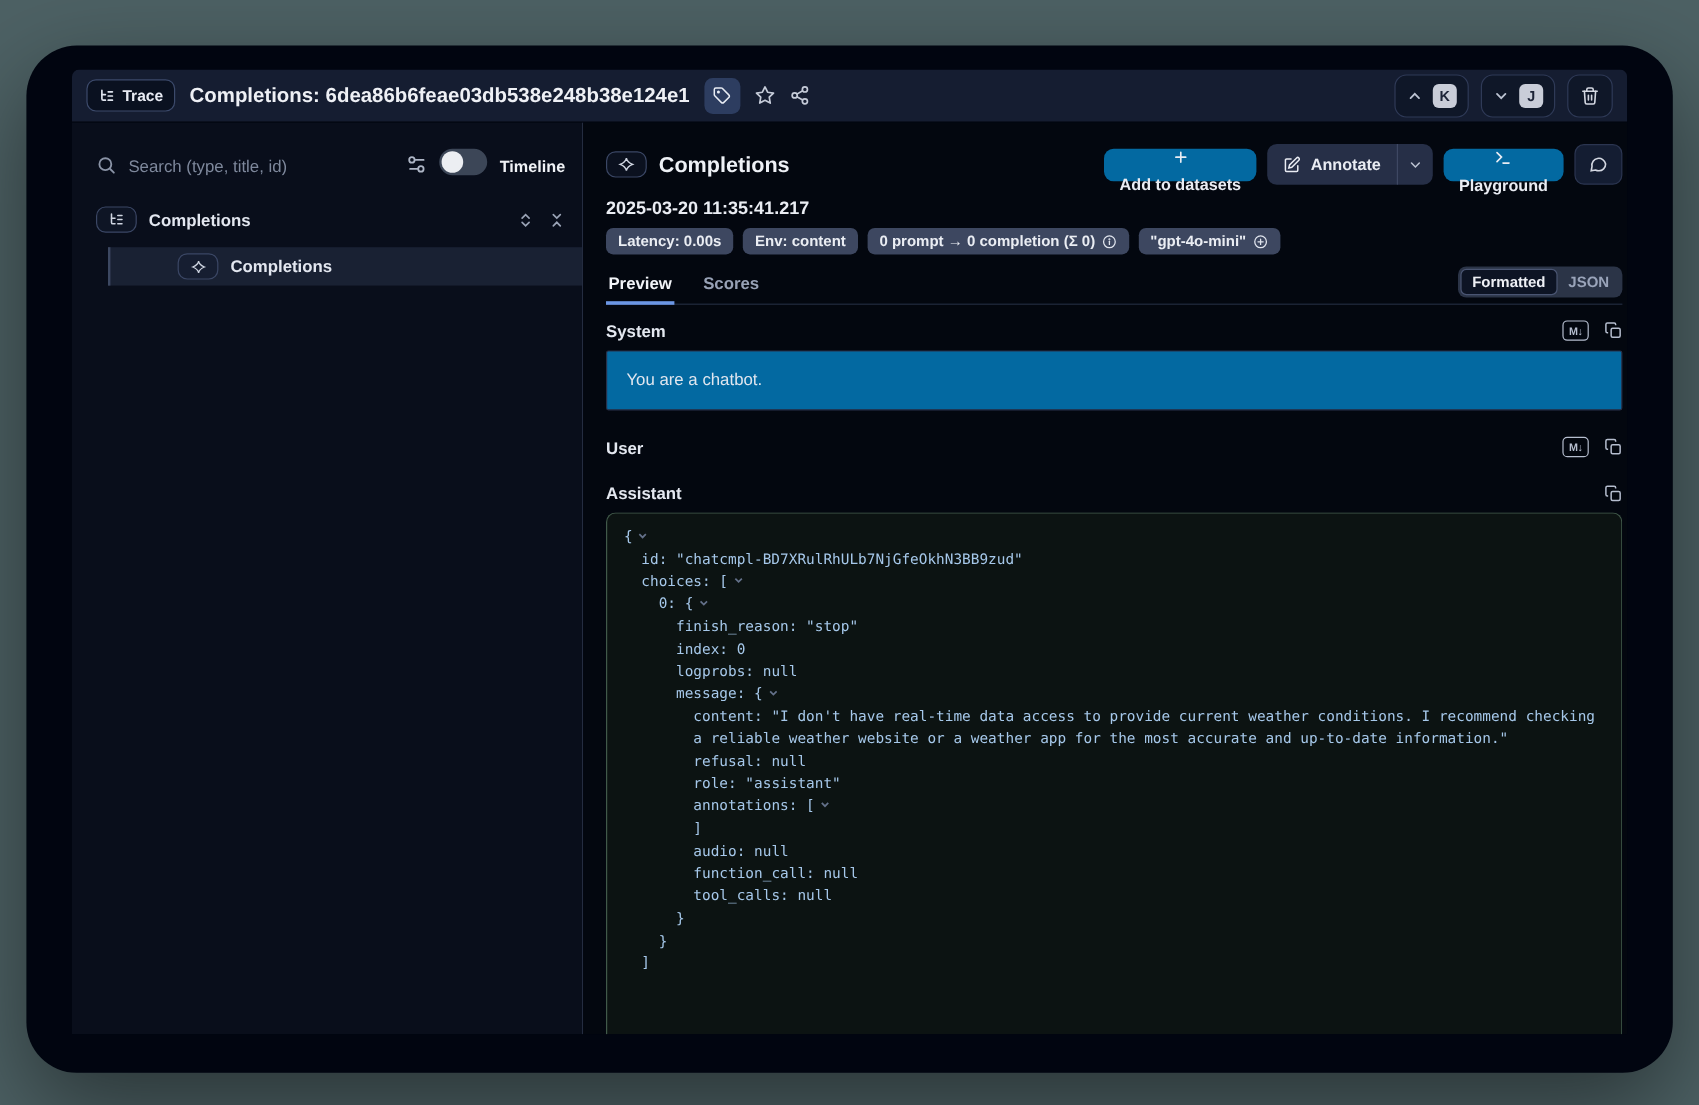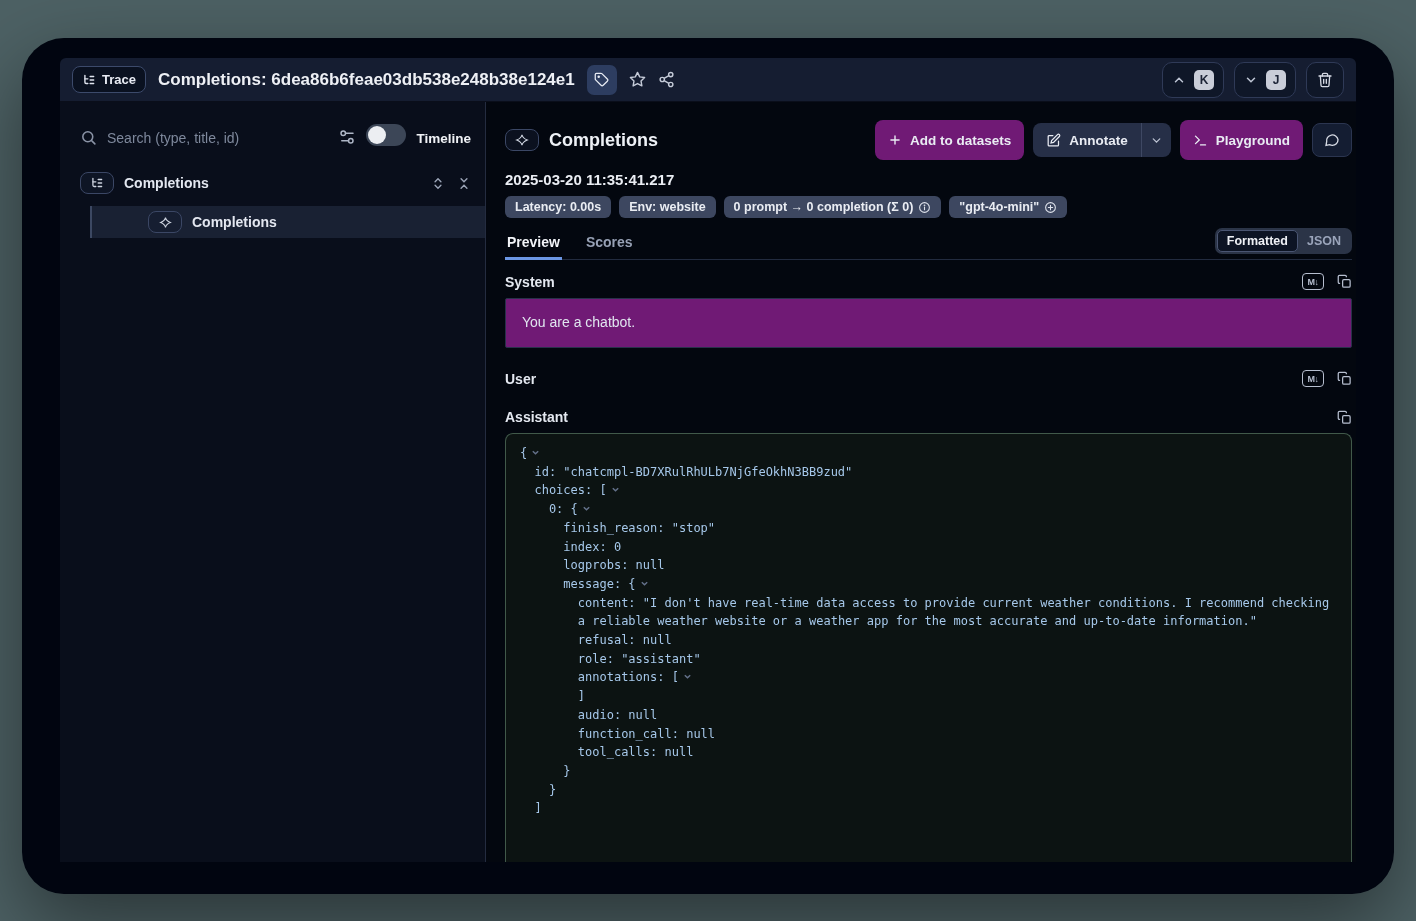--- a/index.html
+++ b/index.html
@@ -76,23 +76,23 @@
   .tree-child-row {
     margin-top:12px; margin-left:10px; height:32px; display:flex; align-items:center; gap:10px;
     background:#192133; border-left:2px solid #3c4862; padding-left:56px; cursor:pointer;
   }
 
   
   .panel-header { margin-top:18px; display:flex; align-items:center; gap:10px; }
   .panel-title { color:#eef1f6; font-size:18px; font-weight:bold; }
   .panel-actions { margin-left:auto; display:flex; align-items:center; gap:9px; }
   .btn {
-    height:40px; display:flex; align-items:center; gap:8px; padding:0 13px;
-    background:#701a75; border-radius:8px; color:#e9ecf3; font-size:13.5px; font-weight:bold;
-    cursor:pointer; white-space:nowrap;
+    height:27px; display:flex; align-items:center; gap:8px; padding:0 13px;
+    background:#0369a1; border-radius:8px; color:#e9ecf3; font-size:13.5px; font-weight:bold;
+    cursor:pointer; white-space:nowrap;flex-direction:column;
   }
   .split-btn { display:flex; align-items:stretch; background:#262f47; border-radius:8px; overflow:hidden; }
   .split-main { display:flex; align-items:center; gap:8px; padding:0 13px; height:34px; color:#e9ecf3; font-size:13.5px; font-weight:bold; cursor:pointer; }
   .split-caret { width:30px; display:flex; align-items:center; justify-content:center; border-left:1px solid #3e4863; cursor:pointer; }
   .bubble-btn { width:40px; height:34px; background:#141d32; border:1px solid #2b3550; border-radius:8px; display:flex; align-items:center; justify-content:center; cursor:pointer; }
 
   .timestamp { margin-top:11px; color:#eaedf3; font-size:15px; font-weight:bold; }
 
   .badges-row { margin-top:8px; display:flex; align-items:center; gap:8px; flex-wrap:wrap; }
   .badge {
@@ -114,21 +114,21 @@
   .section-label-row { display:flex; align-items:center; }
   .section-label { color:#e4e8f0; font-size:14px; font-weight:bold; }
   .section-icons { margin-left:auto; display:flex; align-items:center; gap:13px; }
   .md-icon {
     width:22px; height:17px; border:1.4px solid #b6becf; border-radius:4px;
     color:#b6becf; font-size:9px; font-weight:bold; display:flex; align-items:center; justify-content:center;
     letter-spacing:-0.5px; cursor:pointer;
   }
   .content-box {
     margin-top:8px; min-height:50px; border:1px solid #28314a; border-radius:2px;
-    background:#701a75; padding:15px 16px; color:#e0e6ef; font-size:14px;
+    background:#0369a1; padding:15px 16px; color:#e0e6ef; font-size:14px;
   }
   .m-sys { margin-top:13px; }
   .m-sec { margin-top:22px; }
 
   .assistant-box {
     margin-top:8px; flex:1; margin-bottom:-26px;
     border:1px solid #41594a; border-bottom:none; border-radius:8px 8px 0 0;
     background:#0c1312; overflow:hidden;
   }
   .code {
@@ -332,21 +332,21 @@
           </div>
         </div>
 
         <div class="timestamp">2025-03-20 11:35:41.217</div>
 
         <div class="badges-row">
             <div class="badge">
               <span>Latency: 0.00s</span>
             </div>
             <div class="badge">
-              <span>Env: website</span>
+              <span>Env: content</span>
             </div>
             <div class="badge">
               <span>0 prompt → 0 completion (Σ 0)</span>
               <span class="badge-ic">
                 <svg width="13" height="13" viewBox="0 0 24 24" fill="none" stroke="#dfe3ec" stroke-width="2">
                   <circle cx="12" cy="12" r="9"></circle>
                   <path d="M12 16v-5" stroke-linecap="round"></path>
                   <circle cx="12" cy="8" r="0.6" fill="#dfe3ec"></circle>
                 </svg>
               </span>

